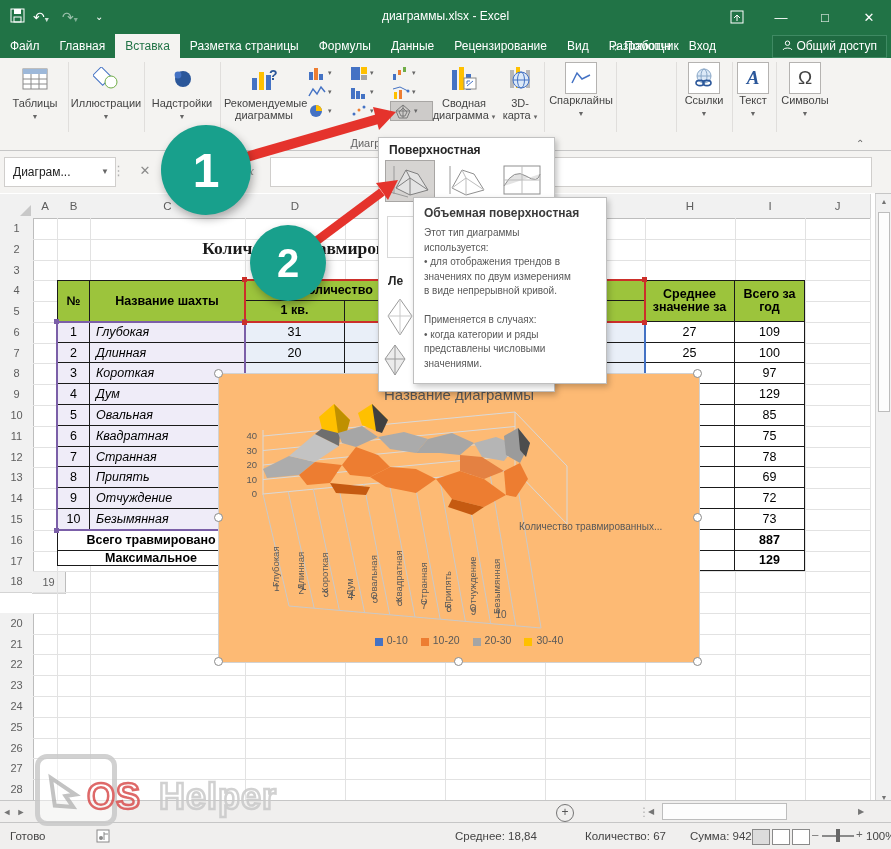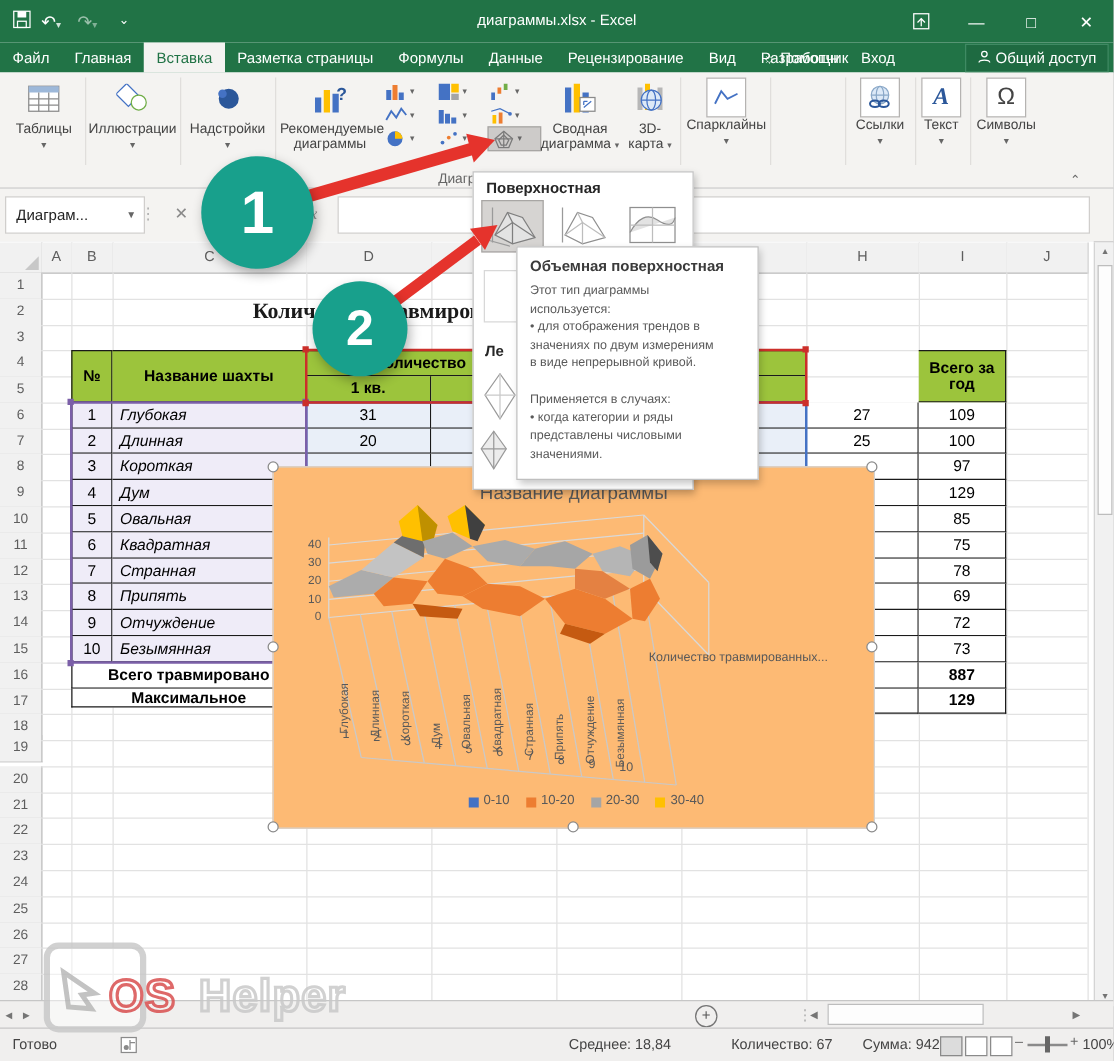--- a/index.html
+++ b/index.html
@@ -380,21 +380,21 @@
       <div class="rowh" style="top: 384.28px;">9</div>
       <div class="rowh" style="top: 405.065px;">10</div>
       <div class="rowh" style="top: 425.85px;">11</div>
       <div class="rowh" style="top: 446.635px;">12</div>
       <div class="rowh" style="top: 467.42px;">13</div>
       <div class="rowh" style="top: 488.205px;">14</div>
       <div class="rowh" style="top: 508.99px;">15</div>
       <div class="rowh" style="top: 529.775px;">16</div>
       <div class="rowh" style="top: 550.56px;">17</div>
       <div class="rowh" style="top: 571.345px;">18</div>
-      <div class="rowh" style="top: 588px;">19</div>
+      <div class="rowh" style="top: 572px; margin-left: 32px;">19</div>
       <div class="rowh" style="top: 612.915px;">20</div>
       <div class="rowh" style="top: 633.7px;">21</div>
       <div class="rowh" style="top: 654.485px;">22</div>
       <div class="rowh" style="top: 675.27px;">23</div>
       <div class="rowh" style="top: 696.055px;">24</div>
       <div class="rowh" style="top: 716.84px;">25</div>
       <div class="rowh" style="top: 737.625px;">26</div>
       <div class="rowh" style="top: 758.41px;">27</div>
       <div class="rowh" style="top: 779.195px;">28</div>
     </div>
@@ -441,20 +441,21 @@
 
   <div id="ws-title">Количество травмированных работников</div>
 
   <div class="cell green bt bl" style="left:57px;top:280.4px;width:33px;height:41.5px;">№</div>
   <div class="cell green bt" style="left:90px;top:280.4px;width:155px;height:41.5px;">Название шахты</div>
   <div class="cell green bt l" style="left:245px;top:280.4px;width:400px;height:21px;padding-left:55px;justify-content:flex-start;">Количество</div>
   <div class="cell green" style="left:245px;top:301.1px;width:100px;height:20.8px;">1 кв.</div>
   <div class="cell green" style="left:345px;top:301.1px;width:100px;height:20.8px;">2 кв.</div>
   <div class="cell green" style="left:445px;top:301.1px;width:100px;height:20.8px;"></div>
   <div class="cell green" style="left:545px;top:301.1px;width:100px;height:20.8px;"></div>
+  <div class="cell green bt" style="left:645px;top:280.4px;width:90px;height:41.5px;">Среднее значение за</div>
   <div class="cell green bt" style="left:735px;top:280.4px;width:70px;height:41.5px;">Всего за год</div>
 
   <div id="table-rows">
       <div class="cell lav  bl" style="left: 57px; top: 321.9px; width: 33px; height: 20.785px;">1</div>
       <div class="cell lav l i" style="left: 90px; top: 321.9px; width: 155px; height: 20.785px;">Глубокая</div>
       <div class="cell blu " style="left: 245px; top: 321.9px; width: 100px; height: 20.785px;">31</div>
       <div class="cell blu " style="left: 345px; top: 321.9px; width: 100px; height: 20.785px;">2</div>
       <div class="cell blu " style="left: 445px; top: 321.9px; width: 100px; height: 20.785px;"></div>
       <div class="cell blu " style="left: 545px; top: 321.9px; width: 100px; height: 20.785px;"></div>
       <div class="cell  " style="left: 645px; top: 321.9px; width: 90px; height: 20.785px;">27</div>

